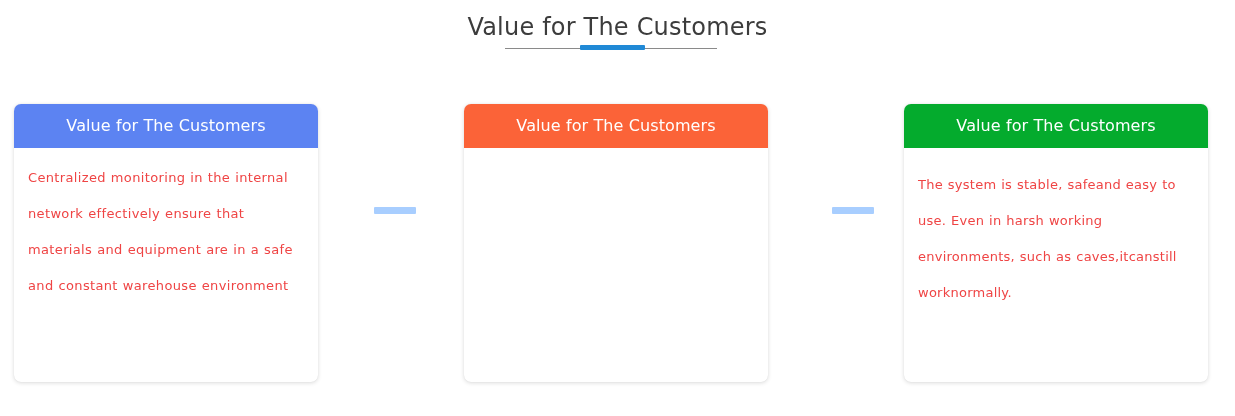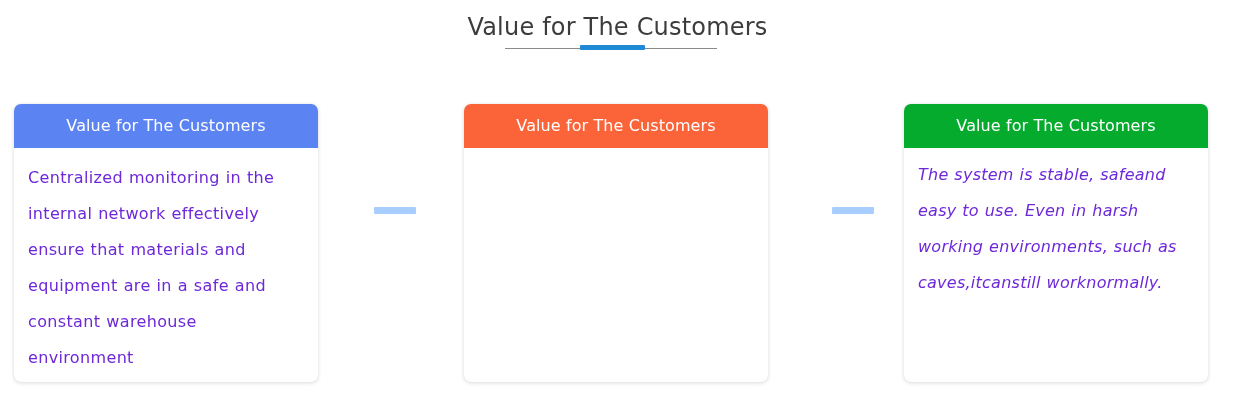--- a/index.html
+++ b/index.html
@@ -82,27 +82,27 @@
     font-weight: 400;
     letter-spacing: 0.1px;
     white-space: nowrap;
   }
   .card-1 .card-header { background: #5c83f2; }
   .card-2 .card-header { background: #fb6338; }
   .card-3 .card-header { background: #04ab2d; }
 
   .card-body {
     padding: 12px 14px 0 14px;
-    font-size: 16px;
+    font-size: 13px;
     line-height: 36px;
-    color: #6d28d9;
+    color: #ef4444;
     letter-spacing: 0.35px;
     word-spacing: 0.5px;
   }
-  .card-3 .card-body { padding-top: 9px; letter-spacing: 0.25px; font-style: italic; }
+  .card-3 .card-body { padding-top: 19px; letter-spacing: 0.25px; }
 
   
   .connector {
     position: absolute;
     top: 103px;
     width: 42px;
     height: 7px;
     background: #a8ceff;
     border-radius: 1px;
   }

